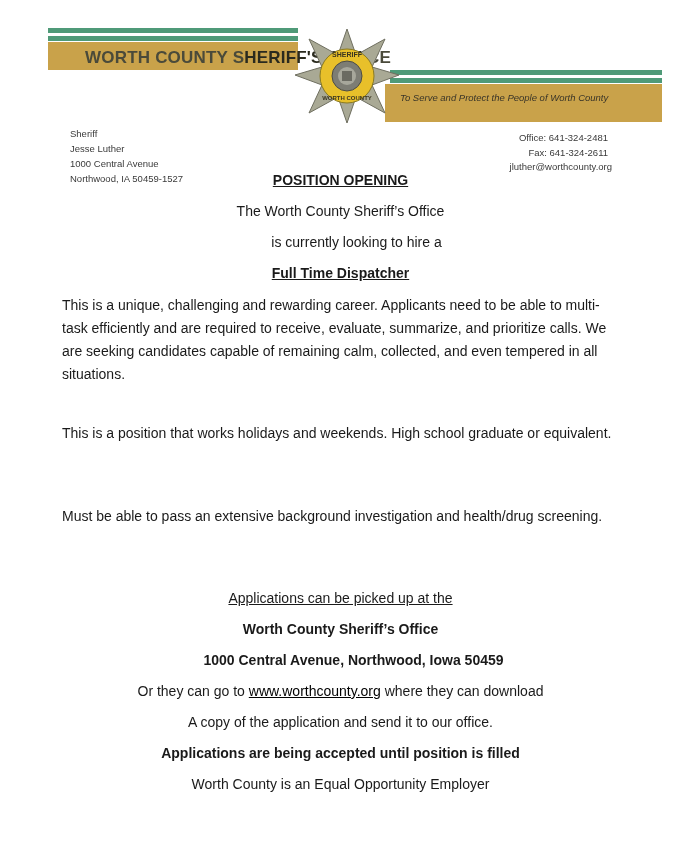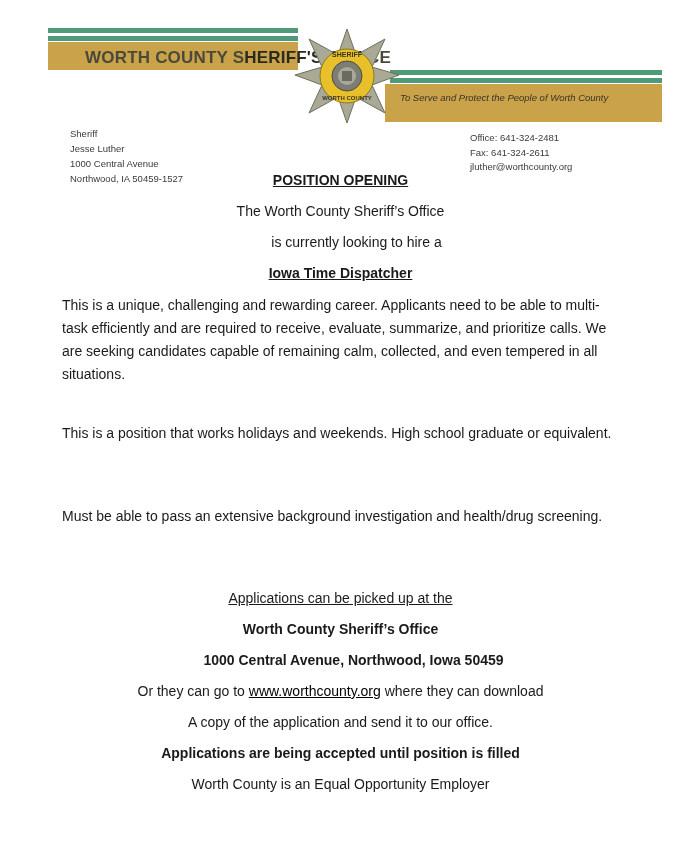--- a/index.html
+++ b/index.html
@@ -14,21 +14,21 @@
       position: absolute; left: 85px; top: 48px; font-size: 17px; font-weight: bold;
       color: #4a4a3a; letter-spacing: 0.2px;
     }
     .band-left-title .em { color: #2a2a1e; }
     .tagline {
       position: absolute; left: 400px; top: 92px; font-size: 9.5px; font-style: italic; color: #3a3528;
     }
     .badge { position: absolute; left: 293px; top: 27px; width: 108px; height: 98px; }
     
     .addr-left { position: absolute; left: 70px; top: 126px; font-size: 9.5px; line-height: 15px; color: #3a3a3a; }
-    .addr-right { position: absolute; left: 470px; top: 131px; width: 142px; font-size: 9.5px; line-height: 14.5px; color: #3a3a3a; text-align: left; }
+    .addr-right { position: absolute; left: 470px; top: 131px; width: 142px; font-size: 9.5px; line-height: 14.5px; color: #3a3a3a; text-align: right; }
     .center { position: absolute; left: 0; width: 681px; text-align: center; font-size: 14px; }
     .bold { font-weight: bold; }
     .ul { text-decoration: underline; }
     .para { position: absolute; left: 62px; width: 560px; font-size: 14px; line-height: 23px; }
     .link { color: #000000; text-decoration: underline; }
   </style>
 </head>
 <body>
 
 <div class="stripe" style="left:48px;top:28px;width:250px;height:5px;"></div>
@@ -62,21 +62,21 @@
 
 <div class="addr-right">
   <div style="padding-right:4px;">Office:  641-324-2481</div>
   <div style="padding-right:4px;">Fax:  641-324-2611</div>
   <div>jluther@worthcounty.org</div>
 </div>
 
 <div class="center bold ul" style="top:172px;">POSITION OPENING</div>
 <div class="center" style="top:203px;">The Worth County Sheriff’s Office</div>
 <div class="center" style="top:234px;padding-left:16px;">is currently looking to hire a</div>
-<div class="center bold ul" style="top:265px;">Iowa Time Dispatcher</div>
+<div class="center bold ul" style="top:265px;">Full Time Dispatcher</div>
 
 <div class="para" style="top:294px;">This is a unique, challenging and rewarding career.  Applicants need to be able to multi-task efficiently and are required to receive, evaluate, summarize, and prioritize calls.  We are seeking candidates capable of remaining calm, collected, and even tempered in all situations.</div>
 <div class="para" style="top:422px;">This is a position that works holidays and weekends.  High school graduate or equivalent.</div>
 <div class="para" style="top:505px;">Must be able to pass an extensive background investigation and health/drug screening.</div>
 
 <div class="center ul" style="top:590px;">Applications can be picked up at the</div>
 <div class="center bold" style="top:621px;">Worth County Sheriff’s Office</div>
 <div class="center bold" style="top:652px;padding-left:13px;">1000 Central Avenue, Northwood, Iowa 50459</div>
 <div class="center" style="top:683px;">
   <span>Or they can go to </span><span class="link">www.worthcounty.org</span><span> where they can download</span>

